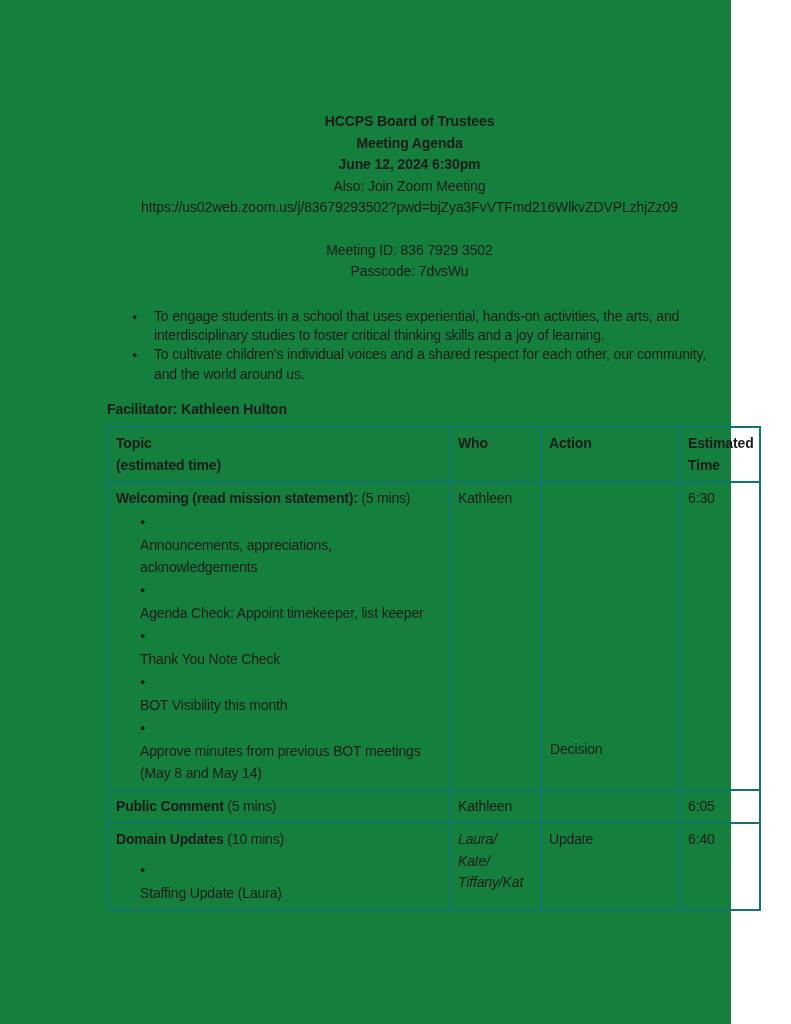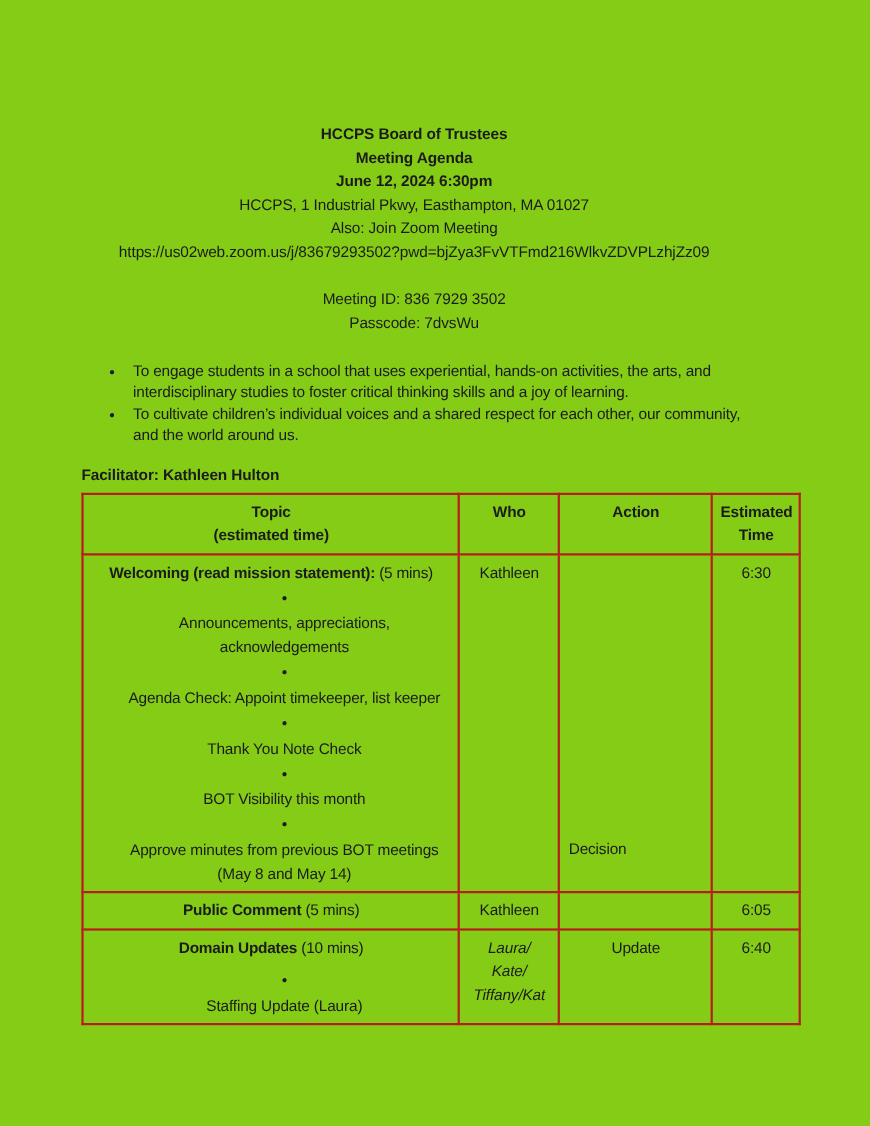--- a/index.html
+++ b/index.html
@@ -4,23 +4,23 @@
 <style>
   * { margin: 0; padding: 0; box-sizing: border-box; }
   html, body { background: #ffffff; }
   body {
     width: 791px; height: 1024px;
     font-family: "Liberation Sans", "DejaVu Sans", sans-serif;
     color: #1b1b1b;
     overflow: hidden;
   }
   .page {
-    width: 791px; height: 1024px;
-    padding: 111px 0 0 74px;
-    background: #84cc16;
+    width: 731px; height: 1024px;
+    padding: 111px 0 0 107px;
+    background: #15803d;
   }
   .content { width: 605px; }
 
   
   .doc-header { text-align: center; font-size: 14px; line-height: 21.5px; letter-spacing: -0.1px; }
   .doc-header .b { font-weight: bold; }
   .gap-after-url { margin-bottom: 21px; }
 
   
   .mission { margin-top: 24px; font-size: 14px; line-height: 19.4px; letter-spacing: -0.15px; }
@@ -33,23 +33,23 @@
 
   
   table.agenda {
     margin-top: 9px;
     border-collapse: collapse;
     table-layout: fixed;
     width: 652px;
     font-size: 14px;
   }
   table.agenda th, table.agenda td {
-    border: 2px solid #b91c1c;
+    border: 2px solid #0f766e;
     vertical-align: top;
-    text-align: center;
+    text-align: left;
     padding: 5px 6px 5px 7px;
     line-height: 21.5px;
     letter-spacing: -0.15px;
   }
   col.c-topic { width: 342px; }
   col.c-who   { width: 91px; }
   col.c-action{ width: 139px; }
   col.c-time  { width: 80px; }
 
   th { font-weight: bold; }
@@ -65,21 +65,20 @@
 </head>
 <body>
 
 <div class="page">
   <div class="content">
 
     <div class="doc-header">
       <p class="b">HCCPS Board of Trustees</p>
       <p class="b">Meeting Agenda</p>
       <p class="b">June 12, 2024 6:30pm</p>
-      <p>HCCPS, 1 Industrial Pkwy, Easthampton, MA 01027</p>
       <p>Also: Join Zoom Meeting</p>
       <p class="gap-after-url">https://us02web.zoom.us/j/83679293502?pwd=bjZya3FvVTFmd216WlkvZDVPLzhjZz09</p>
       <p>Meeting ID: 836 7929 3502</p>
       <p>Passcode: 7dvsWu</p>
     </div>
 
     <div class="mission">
       <div class="m-bullet">
         <span class="bullet"></span>
         <span>To engage students in a school that uses experiential, hands-on activities, the arts, and interdisciplinary studies to foster critical thinking skills and a joy of learning.</span>

